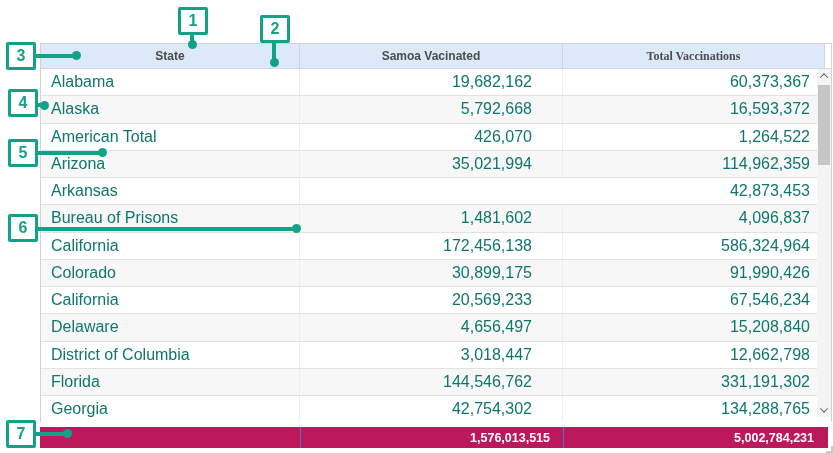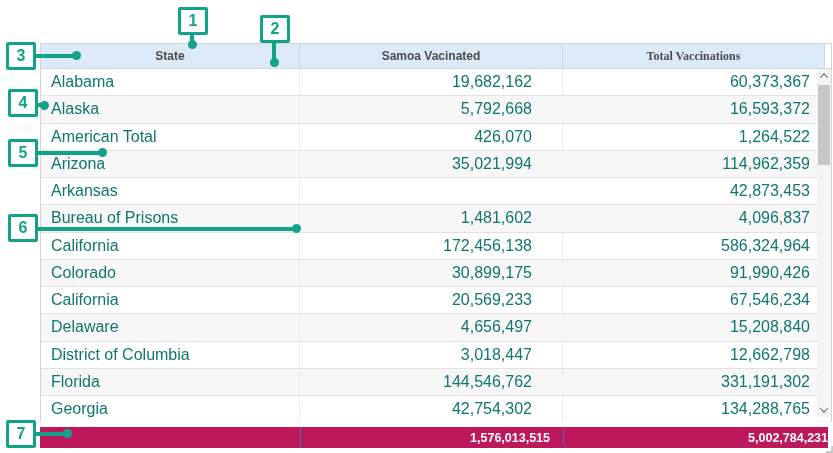--- a/index.html
+++ b/index.html
@@ -106,21 +106,21 @@
   }
   .totals-cell {
     color: #ffffff;
     font-size: 12.5px;
     font-weight: 700;
     display: flex;
     align-items: center;
   }
   .tc-1 { width: 260px; }
   .tc-2 { width: 263px; justify-content: flex-end; padding-right: 13px; border-left: 1px solid #4e71b7; }
-  .tc-3 { flex: 1; justify-content: flex-end; border-left: 1px solid #4e71b7; border-radius: 6px; }
+  .tc-3 { flex: 1; justify-content: flex-end; padding-right: 14px; border-left: 1px solid #4e71b7; }
 
   .resize-grip {
     position: absolute;
     right: 0px; top: 446px;
     width: 7px; height: 7px;
     border-right: 2px solid #c9c9c9;
     border-bottom: 2px solid #c9c9c9;
   }
 
   

